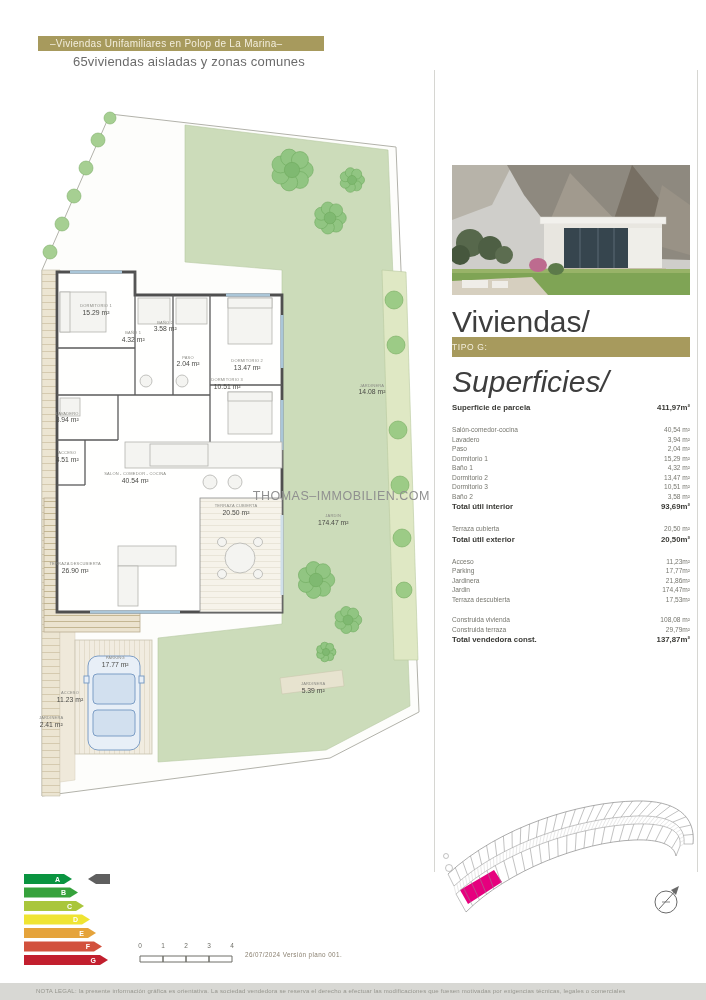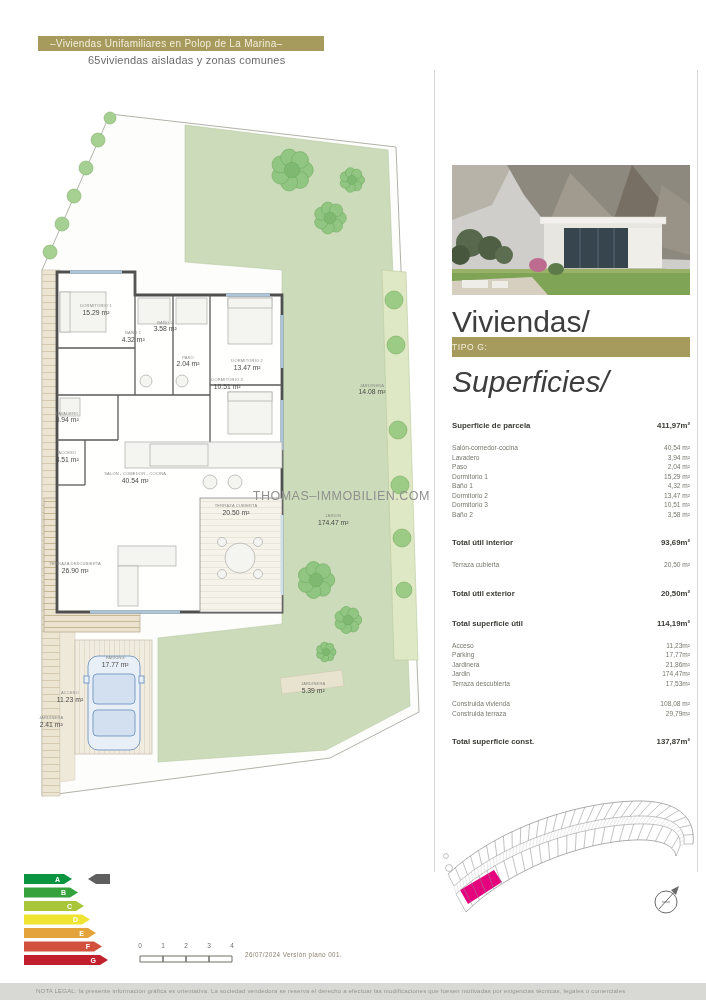--- a/index.html
+++ b/index.html
@@ -1,42 +1,42 @@
 <!DOCTYPE html>
 <html style="--gold: #a79a5d;"><head>
 <meta charset="utf-8">
 <style>
   html,body{margin:0;padding:0;background:#fff;}
   #page{position:relative;width:706px;height:1000px;background:#fff;overflow:hidden;
         font-family:"Liberation Sans",sans-serif;color:#3d3d3d;}
   
   #banner{position:absolute;left:38px;top:36px;width:274px;height:15px;background:var(--gold);
           color:#f3eedd;font-size:10px;line-height:15px;padding-left:12px;letter-spacing:.3px;}
-  #subtitle{position:absolute;left:40px;top:54px;font-size:11px;color:#6b6b6b;letter-spacing:.2px;padding-left:48px;}
+  #subtitle{position:absolute;left:25px;top:54px;font-size:13px;color:#6b6b6b;letter-spacing:.2px;padding-left:48px;}
   
   .vline{position:absolute;top:70px;height:802px;width:1px;background:#d6d6d2;}
   
   #plan{position:absolute;left:30px;top:100px;width:400px;height:700px;}
   #plan svg{position:absolute;left:0;top:0;}
   .room-label{position:absolute;transform:translate(-50%,-50%);text-align:center;line-height:1.15;
               white-space:nowrap;pointer-events:none;}
   .room-label .rn{display:block;font-size:4px;color:#8a8a84;letter-spacing:.2px;}
   .room-label .ra{display:block;font-size:6.8px;color:#4a4a46;}
   #watermark{position:absolute;right:0;top:55.6%;font-size:12.5px;color:#909090;letter-spacing:.5px;
              white-space:nowrap;}
   
   #photo{position:absolute;left:452px;top:165px;width:238px;height:130px;}
   .big-h{position:absolute;left:452px;font-size:30px;color:#3d3d3d;font-weight:400;}
   #tipo-band{position:absolute;left:452px;top:337px;width:238px;height:20px;background:var(--gold);
              color:#f3eedd;font-size:8.5px;line-height:20px;letter-spacing:.6px;box-sizing:border-box;}
   #sup-table{position:absolute;left:452px;top:403px;width:238px;}
   .sgroup{margin-bottom:11px;}
   .srow{display:flex;justify-content:space-between;align-items:baseline;height:9.5px;
         font-size:6.6px;color:#77776f;}
-  .srow.bold{height:12px;font-size:7.8px;color:#3a3a36;font-weight:bold;margin-top:18px;}
+  .srow.bold{height:12px;font-size:7.8px;color:#3a3a36;font-weight:bold;}
   #siteplan{position:absolute;left:440px;top:798px;width:260px;height:132px;}
   
   #energy{position:absolute;left:24px;top:872px;width:160px;height:100px;}
   
   #scalebar{position:absolute;left:138px;top:942px;width:240px;height:26px;}
   #scalebar svg{position:absolute;left:0;top:8px;}
   .tickn{position:absolute;top:0;width:10px;text-align:center;font-size:6.5px;color:#6f6f68;}
   #version{position:absolute;left:107px;top:9px;font-size:6.3px;color:#8a8070;letter-spacing:.4px;white-space:nowrap;}
   
   #footer{position:absolute;left:0;bottom:0;width:706px;height:17px;background:#d8d8d4;}
@@ -379,24 +379,20 @@
       </div>
       <div class="sgroup">
         <div class="srow">
           <span>Terraza cubierta</span>
           <span>20,50 m²</span>
         </div>
         <div class="srow bold">
           <span>Total útil  exterior</span>
           <span>20,50m²</span>
         </div>
-        <div class="srow bold">
-          <span>Total superficie útil</span>
-          <span>114,19m²</span>
-        </div>
       </div>
       <div class="sgroup">
         <div class="srow">
           <span>Acceso</span>
           <span>11,23m²</span>
         </div>
         <div class="srow">
           <span>Parking</span>
           <span>17,77m²</span>
         </div>
@@ -416,21 +412,21 @@
       <div class="sgroup">
         <div class="srow">
           <span>Construida vivienda</span>
           <span>108,08 m²</span>
         </div>
         <div class="srow">
           <span>Construida terraza</span>
           <span>29,79m²</span>
         </div>
         <div class="srow bold">
-          <span>Total superficie const.</span>
+          <span>Total vendedora const.</span>
           <span>137,87m²</span>
         </div>
       </div>
     </div>
 
   <svg id="siteplan" viewBox="0 0 260 132">
     <polygon id="hl-plot" points="20,92 54,72 62,84 28,106" fill="#e6007e"></polygon>
     <path id="ot" d="M 8,76 C 60,28 140,4 196,3 C 236,2 256,18 253,46" fill="none" stroke="#8a8a8a" stroke-width=".7"></path>
     <path id="rt" d="M 14,88 C 62,44 140,20 196,18 C 228,17 246,26 244,46" fill="none" stroke="#9a9a9a" stroke-width=".6"></path>
     <path id="rb" d="M 16,96 C 64,52 140,28 196,26 C 226,25 242,32 240,48" fill="none" stroke="#9a9a9a" stroke-width=".6"></path>

